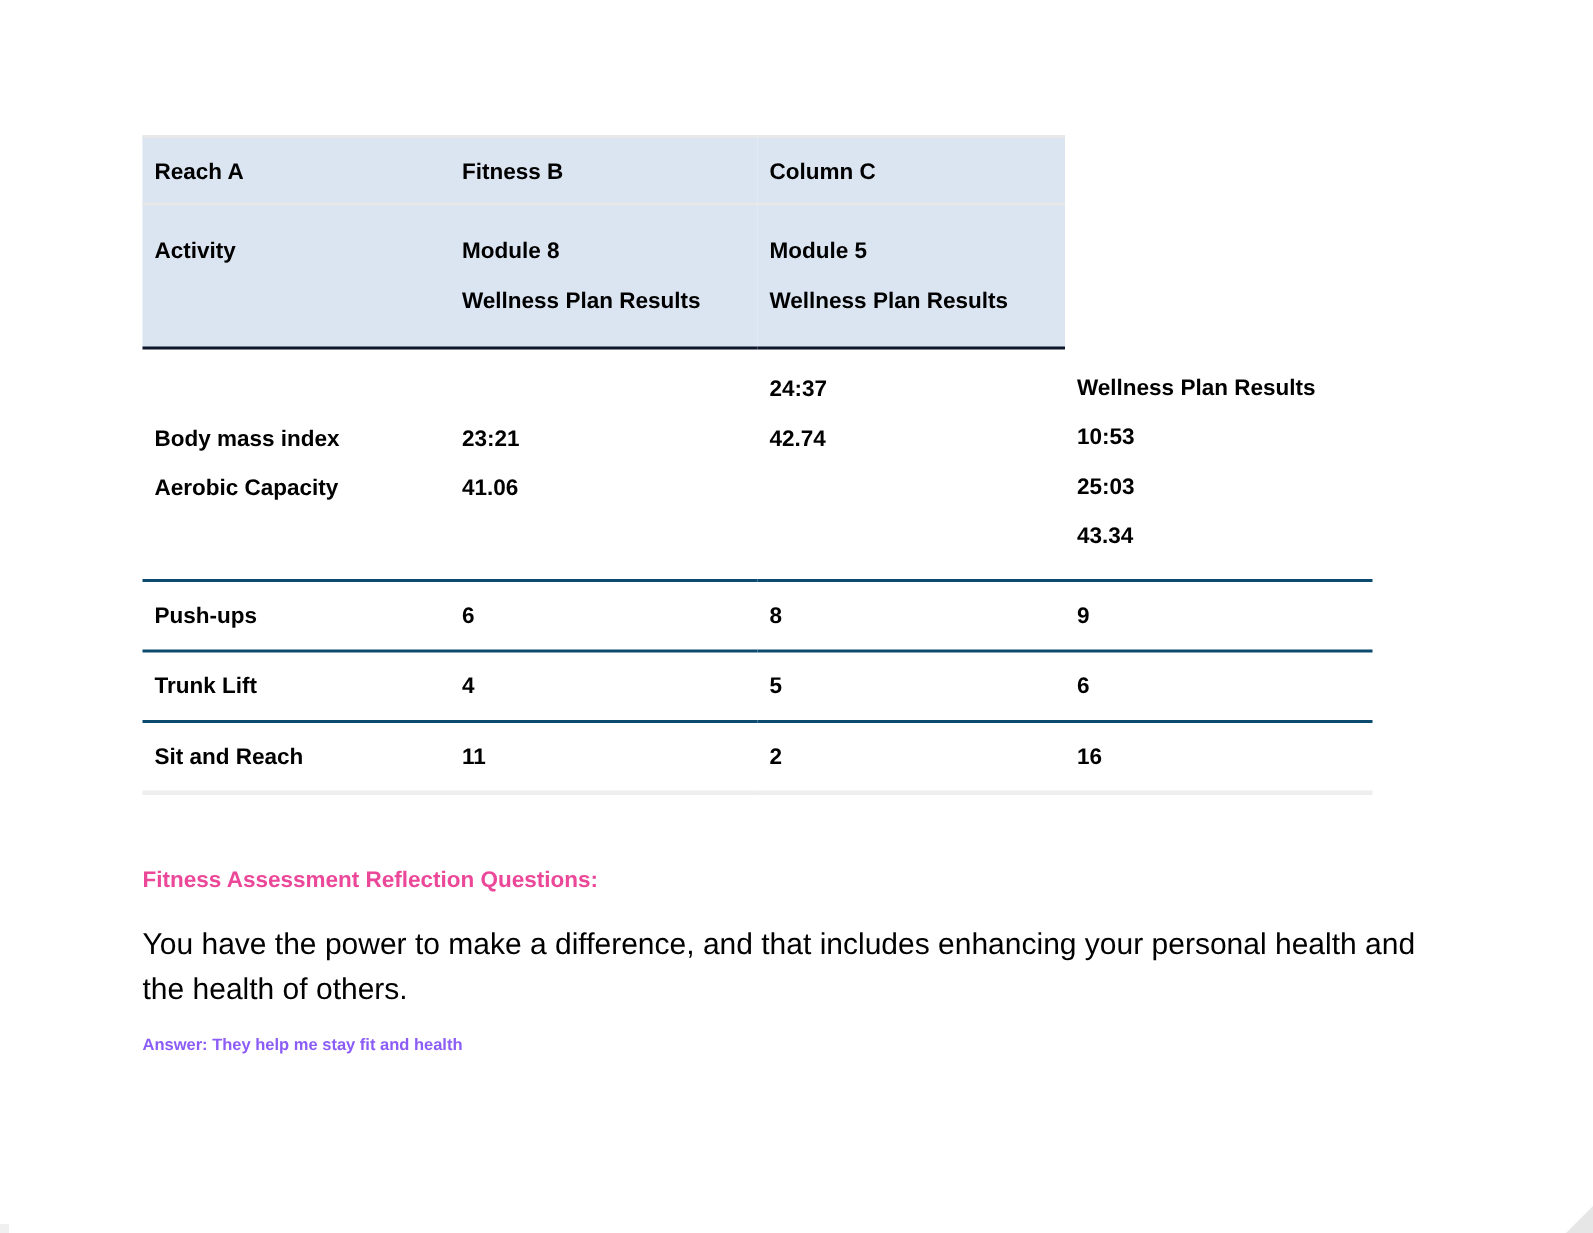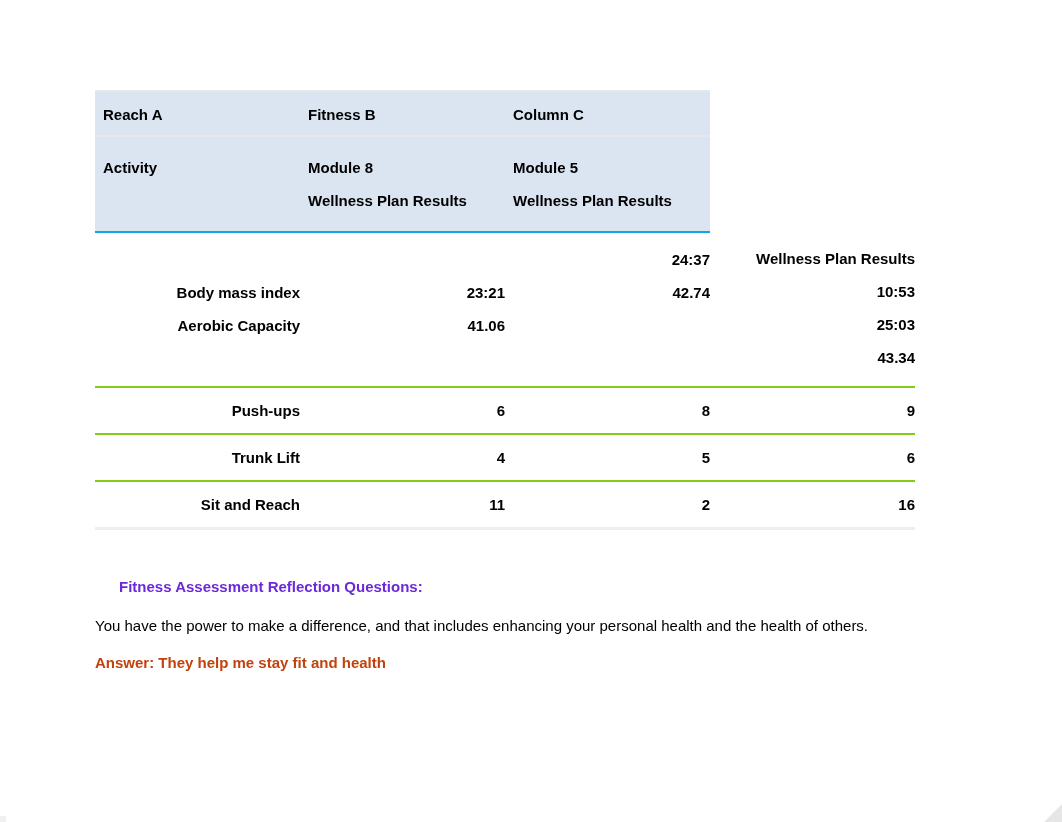--- a/index.html
+++ b/index.html
@@ -27,59 +27,57 @@
   }
   .hdr1 td {
     background: #dbe4f1;
     border-top: 2px solid #e8e8e8;
     border-bottom: 2px solid #e8e8e8;
     height: 44px;
     padding: 14px 0 12px 8px;
   }
   .hdr2 td {
     background: #dbe4f1;
-    border-bottom: 2px solid #0ea5e9;
+    border-bottom: 2px solid #0f172a;
     padding: 14px 0 14px 8px;
     line-height: 2.2;
   }
   .datarow td {
-    border-bottom: 2px solid #84cc16;
+    border-bottom: 2px solid #0c4a6e;
     padding: 14px 0 14px 8px;
-    text-align: right;
   }
   .datarow.first td {
     border-top: none;
     padding: 10px 0 12px 8px;
     line-height: 2.2;
     vertical-align: top;
   }
   .col-a { width: 205px; }
   .col-b { width: 205px; }
   .col-c { width: 205px; }
   .col-d { width: 205px; }
   .overlay-block {
     line-height: 1.3;
   }
   .section-heading {
-    color: #6d28d9;
+    color: #ec4899;
     font-weight: bold;
     font-size: 15px;
     margin-top: 48px;
     margin-bottom: 20px;
-    margin-left: 24px;
   }
   .para {
-    font-size: 15px;
+    font-size: 20px;
     line-height: 1.5;
     margin-bottom: 16px;
   }
   .answer {
-    color: #c2410c;
+    color: #8b5cf6;
     font-weight: bold;
-    font-size: 15px;
+    font-size: 11px;
     margin-top: 16px;
   }
   .corner {
     position: absolute;
     right: 0;
     bottom: 0;
     width: 0;
     height: 0;
     border-style: solid;
     border-width: 0 0 18px 18px;

